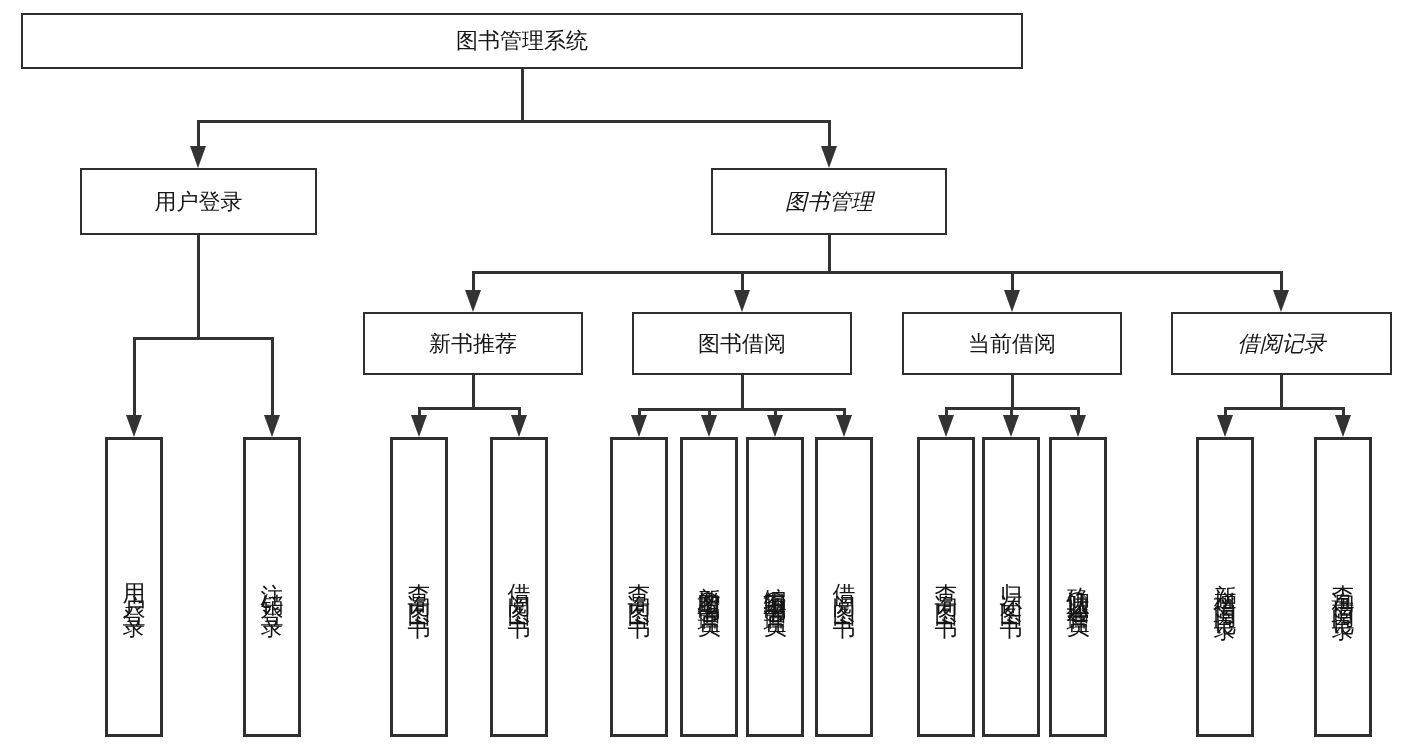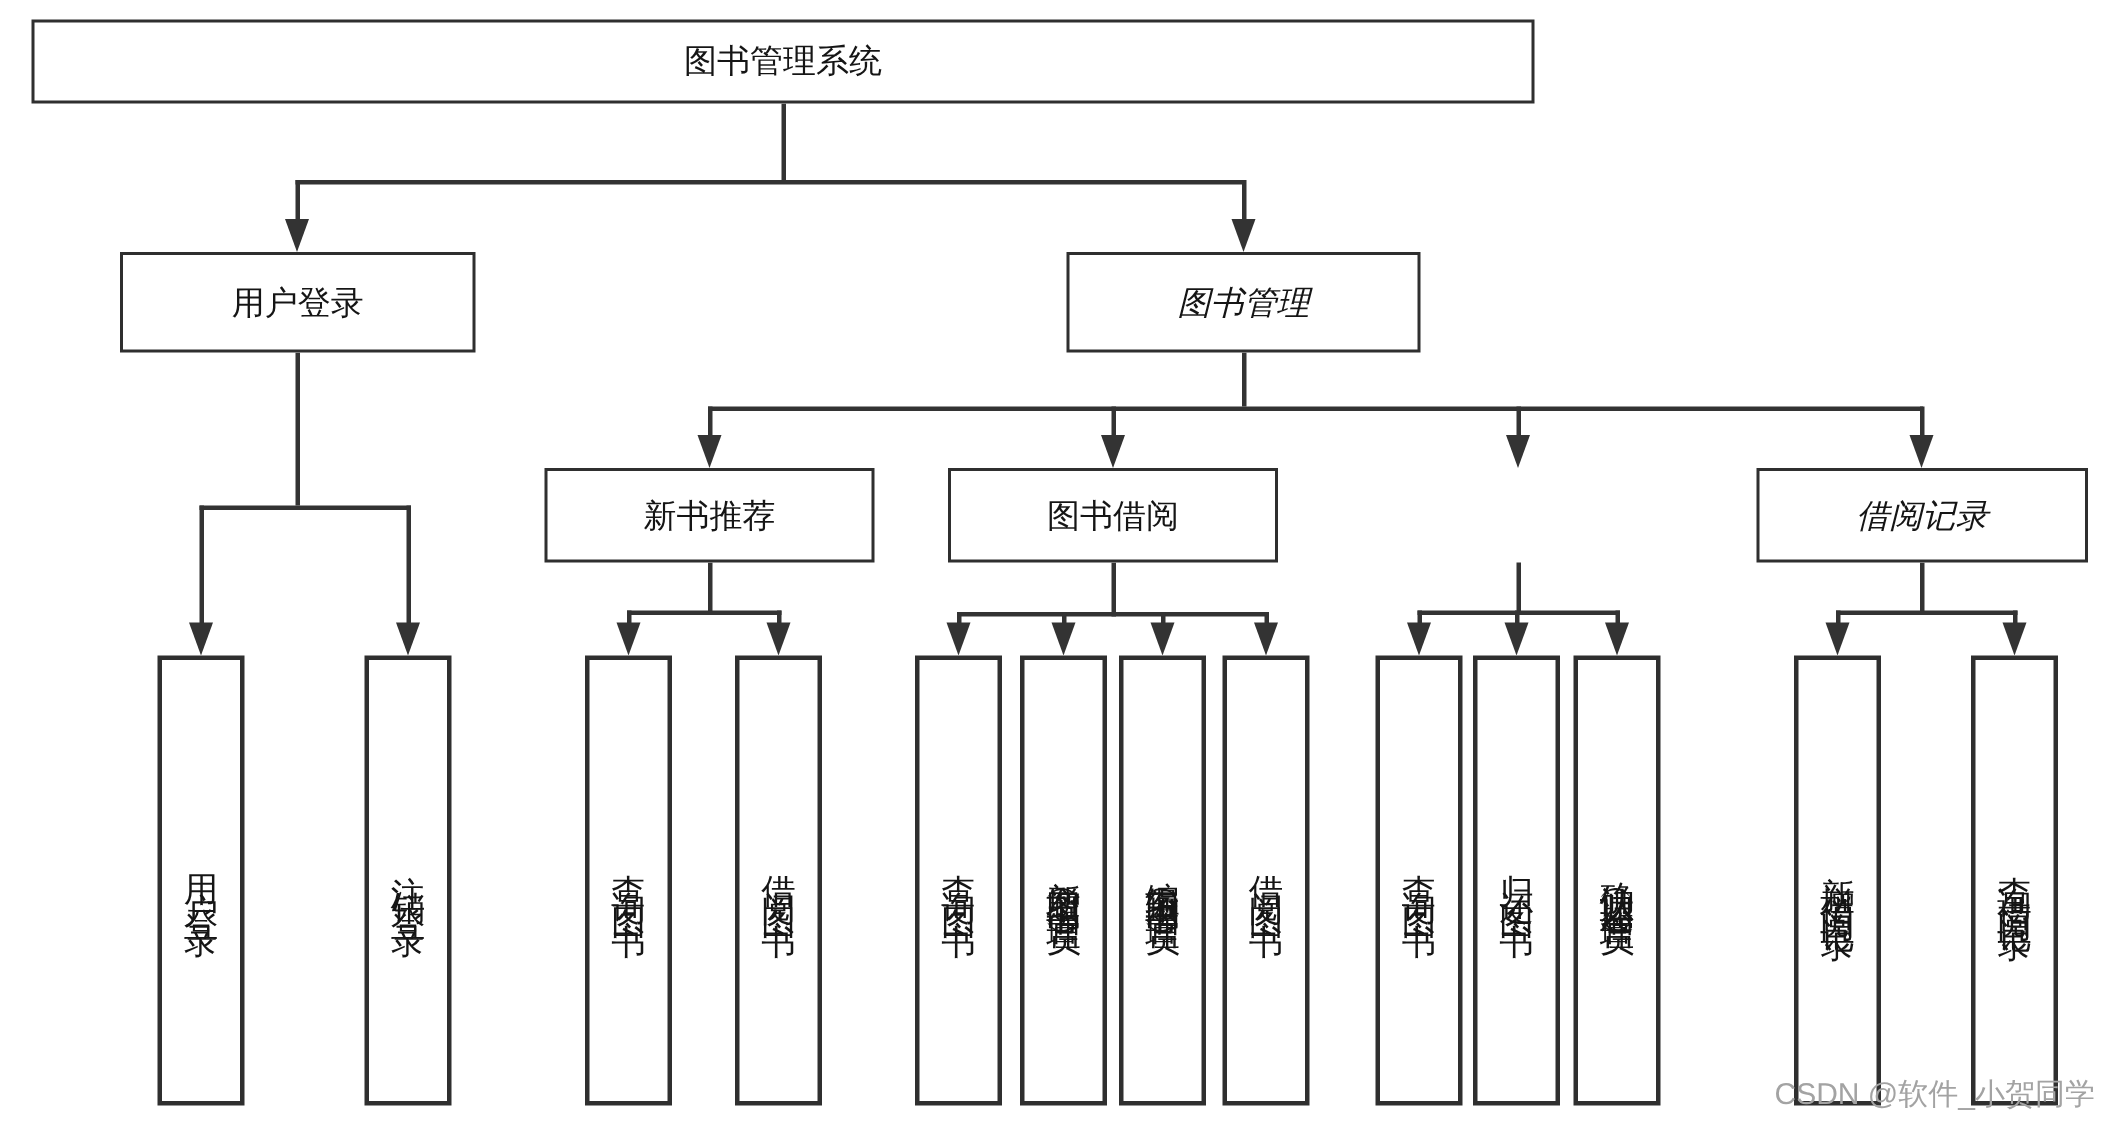--- a/index.html
+++ b/index.html
@@ -66,20 +66,21 @@
   <div class="vl" style="left:741px;top:271px;height:23px;"></div>
   <div class="vl" style="left:1011px;top:271px;height:23px;"></div>
   <div class="vl" style="left:1280px;top:271px;height:23px;"></div>
   <div class="arr" style="left:465px;top:290px;"></div>
   <div class="arr" style="left:734px;top:290px;"></div>
   <div class="arr" style="left:1004px;top:290px;"></div>
   <div class="arr" style="left:1273px;top:290px;"></div>
 
   <div class="box" style="left:363px;top:312px;width:220px;height:63px;">新书推荐</div>
   <div class="box" style="left:632px;top:312px;width:220px;height:63px;">图书借阅</div>
+  <div class="box" style="left:902px;top:312px;width:220px;height:63px;">当前借阅</div>
   <div class="box" style="left:1171px;top:312px;width:221px;height:63px;font-style:italic;">借阅记录</div>
 
   <div class="vl" style="left:472px;top:375px;height:33px;"></div>
   <div class="hl" style="left:418px;top:407px;width:103px;"></div>
   <div class="vl" style="left:418px;top:407px;height:12px;"></div>
   <div class="vl" style="left:518px;top:407px;height:12px;"></div>
   <div class="arr" style="left:411px;top:415px;"></div>
   <div class="arr" style="left:511px;top:415px;"></div>
 
   <div class="vl" style="left:741px;top:375px;height:36px;"></div>
@@ -120,15 +121,14 @@
   <div class="box vbox sp9" style="left:746px;top:437px;width:58px;height:300px;">编辑图书（管理员）</div>
   <div class="box vbox sp4" style="left:815px;top:437px;width:58px;height:300px;">借阅图书</div>
 
   <div class="box vbox sp4" style="left:917px;top:437px;width:58px;height:300px;">查询图书</div>
   <div class="box vbox sp4" style="left:982px;top:437px;width:58px;height:300px;">归还图书</div>
   <div class="box vbox sp9" style="left:1049px;top:437px;width:58px;height:300px;">确认归还（管理员）</div>
 
   <div class="box vbox sp6" style="left:1196px;top:437px;width:58px;height:300px;">新增借阅记录</div>
   <div class="box vbox sp6" style="left:1314px;top:437px;width:58px;height:300px;">查询借阅记录</div>
 
-  <div class="watermark">CSDN @软件_小贺同学</div>
 
 </div>
 
 </body></html>

